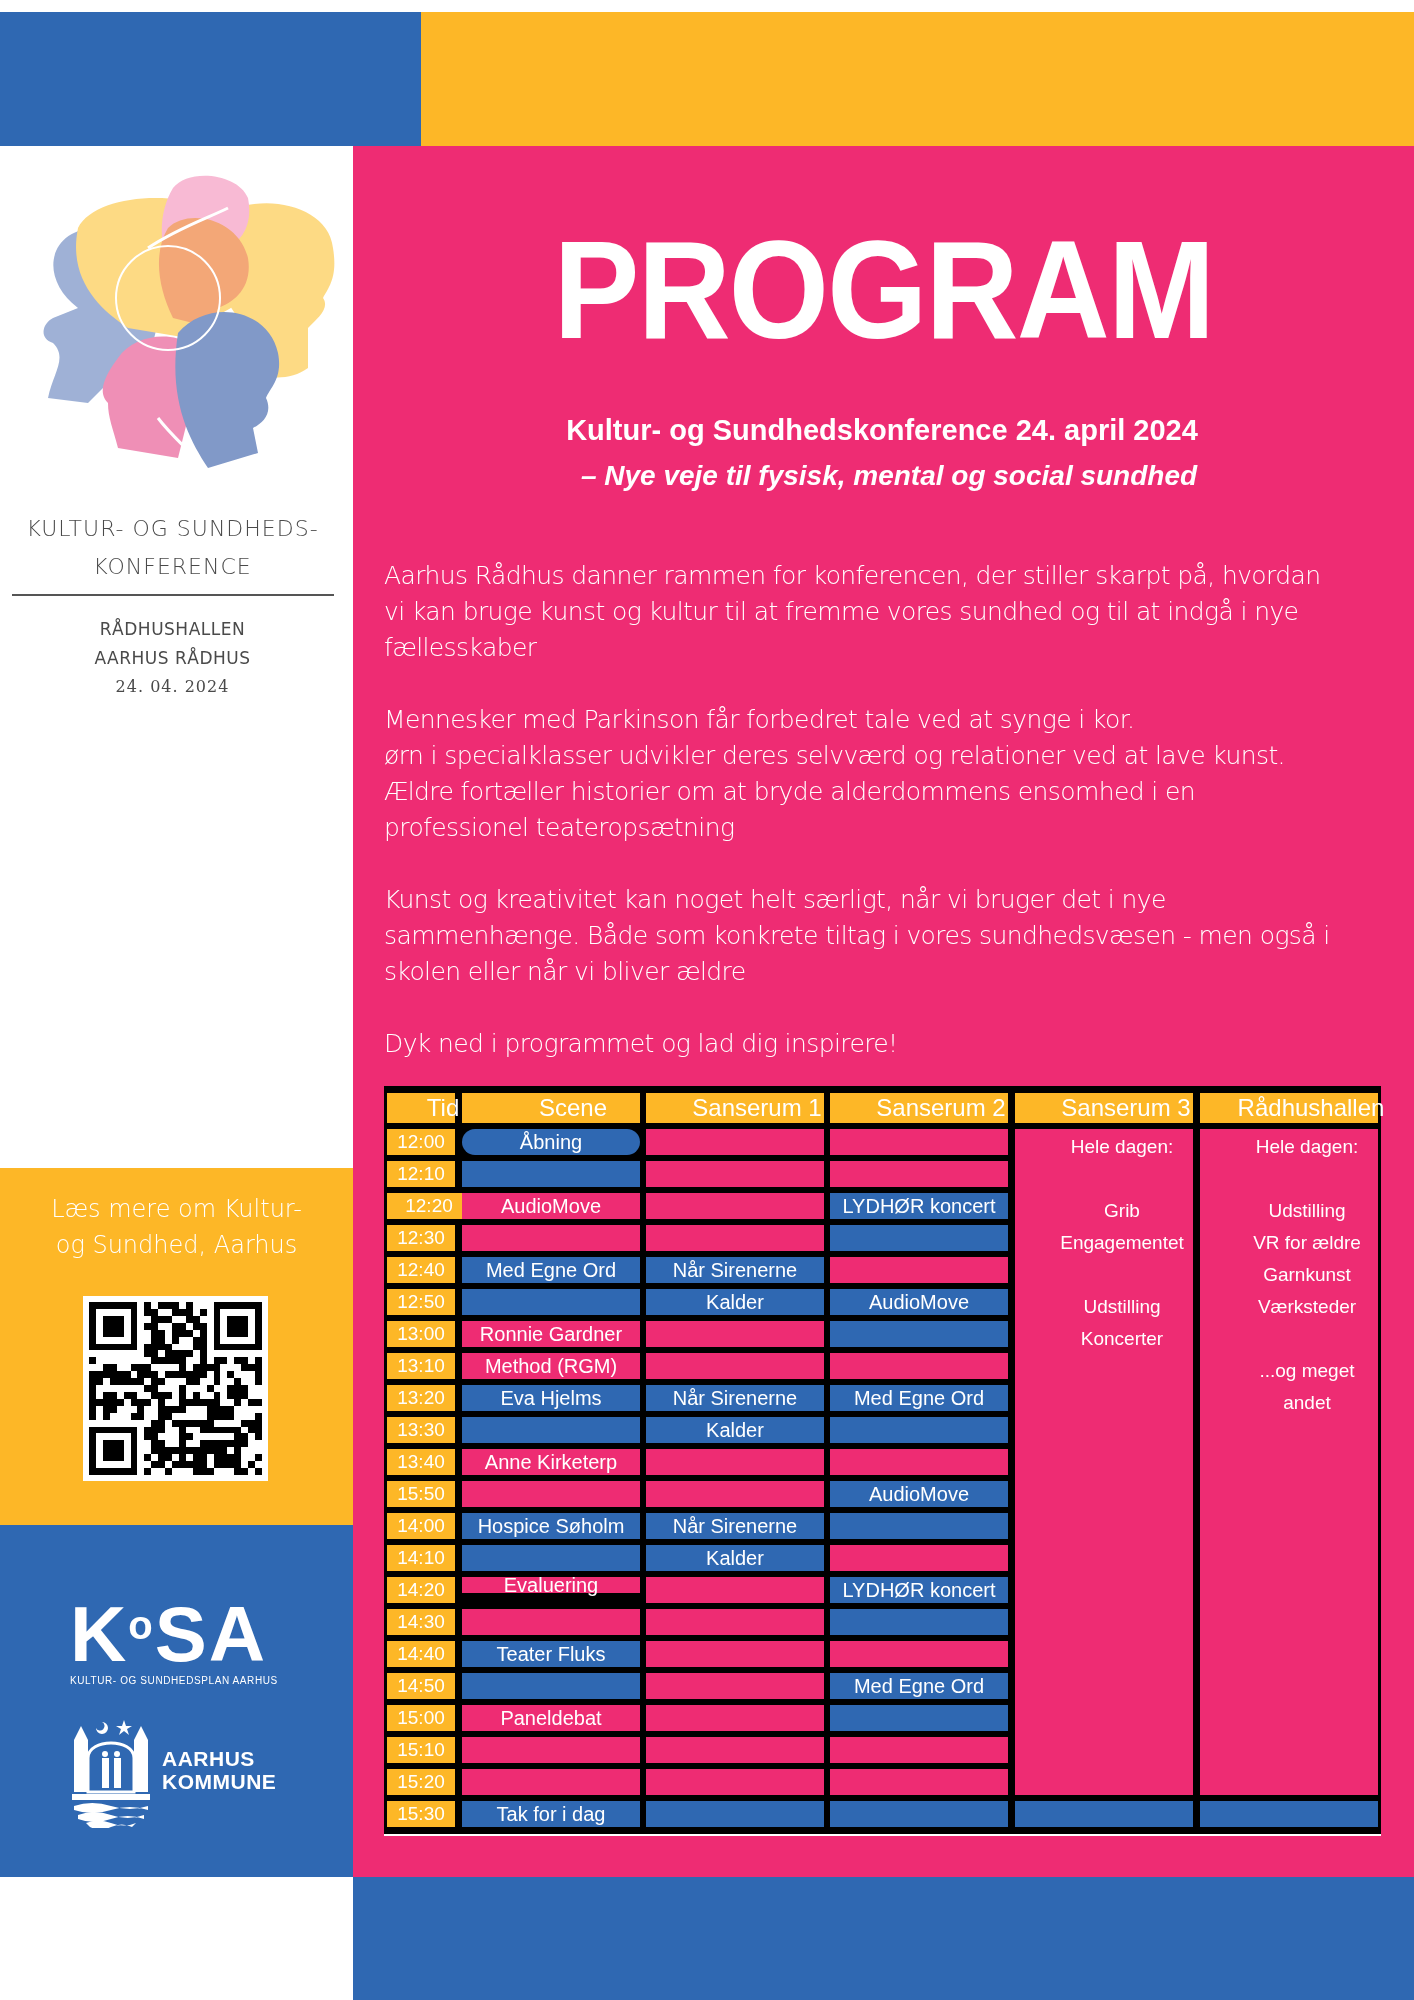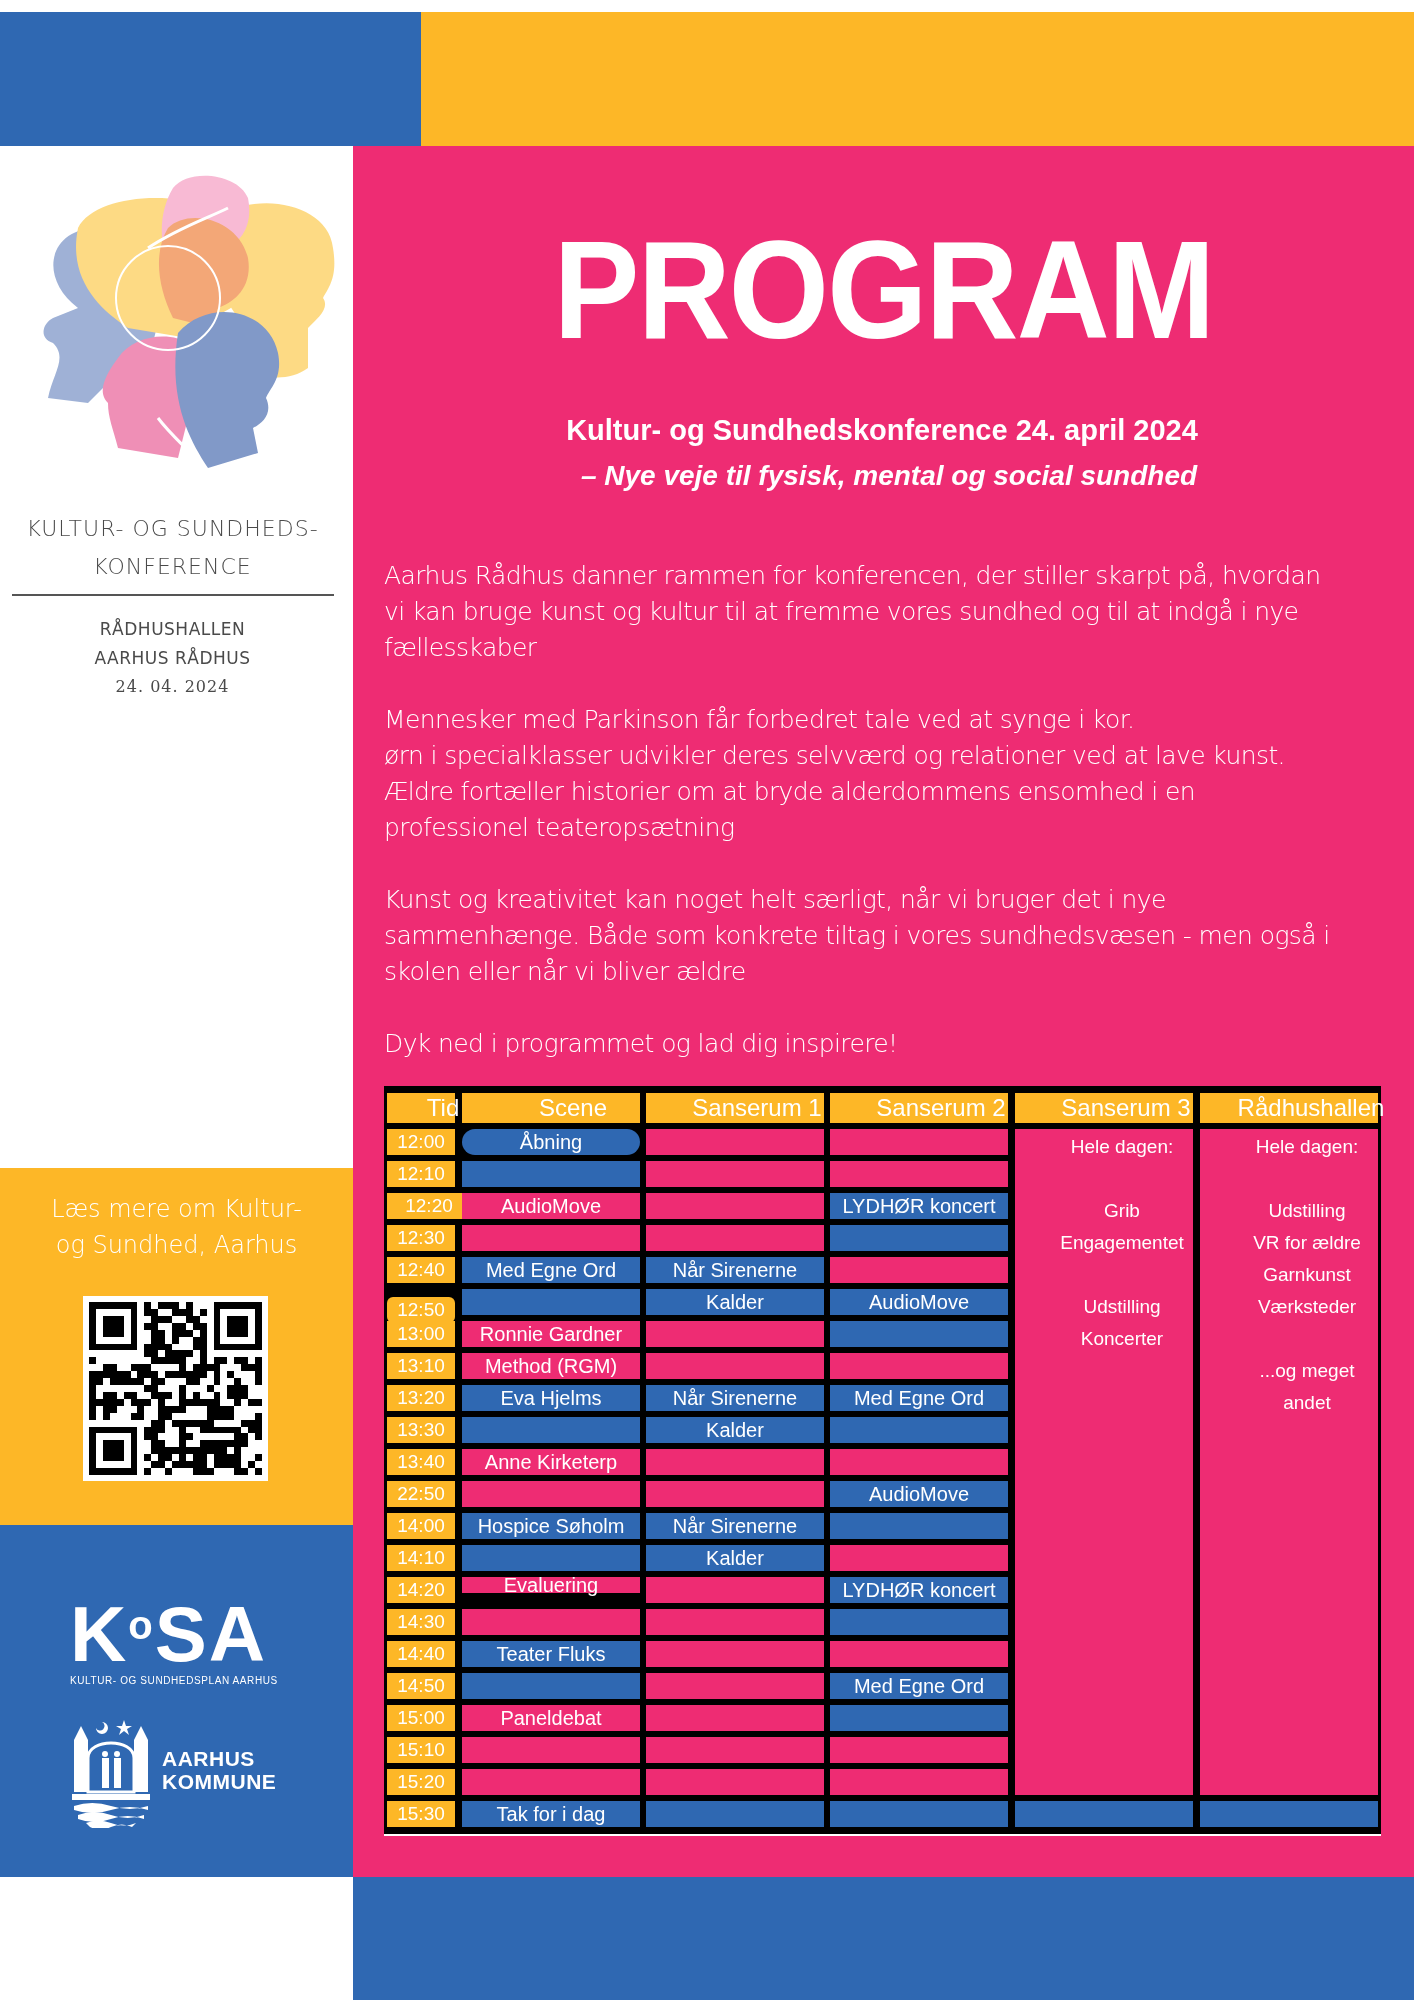--- a/index.html
+++ b/index.html
@@ -442,21 +442,21 @@
     <div class="cell pink" style="left: 262px; top: 107px; width: 178px; height: 26px;"></div>
     <div class="cell blue" style="left: 446px; top: 107px; width: 178px; height: 26px;">LYDHØR koncert</div>
     <div class="cell tid" style="left: 3px; top: 139px; width: 68px; height: 26px;">12:30</div>
     <div class="cell pink" style="left: 78px; top: 139px; width: 178px; height: 26px;"></div>
     <div class="cell pink" style="left: 262px; top: 139px; width: 178px; height: 26px;"></div>
     <div class="cell blue" style="left: 446px; top: 139px; width: 178px; height: 26px;"></div>
     <div class="cell tid" style="left: 3px; top: 171px; width: 68px; height: 26px;">12:40</div>
     <div class="cell blue" style="left: 78px; top: 171px; width: 178px; height: 26px;">Med Egne Ord</div>
     <div class="cell blue" style="left: 262px; top: 171px; width: 178px; height: 26px;">Når Sirenerne</div>
     <div class="cell pink" style="left: 446px; top: 171px; width: 178px; height: 26px;"></div>
-    <div class="cell tid" style="left: 3px; top: 211px; width: 68px; height: 26px; border-radius: 6px;">12:50</div>
+    <div class="cell tid" style="left: 3px; top: 203px; width: 68px; height: 26px;">12:50</div>
     <div class="cell blue" style="left: 78px; top: 203px; width: 178px; height: 26px;"></div>
     <div class="cell blue" style="left: 262px; top: 203px; width: 178px; height: 26px;">Kalder</div>
     <div class="cell blue" style="left: 446px; top: 203px; width: 178px; height: 26px;">AudioMove</div>
     <div class="cell tid" style="left: 3px; top: 235px; width: 68px; height: 26px;">13:00</div>
     <div class="cell pink" style="left: 78px; top: 235px; width: 178px; height: 26px;">Ronnie Gardner</div>
     <div class="cell pink" style="left: 262px; top: 235px; width: 178px; height: 26px;"></div>
     <div class="cell blue" style="left: 446px; top: 235px; width: 178px; height: 26px;"></div>
     <div class="cell tid" style="left: 3px; top: 267px; width: 68px; height: 26px;">13:10</div>
     <div class="cell pink" style="left: 78px; top: 267px; width: 178px; height: 26px;">Method (RGM)</div>
     <div class="cell pink" style="left: 262px; top: 267px; width: 178px; height: 26px;"></div>
@@ -466,21 +466,21 @@
     <div class="cell blue" style="left: 262px; top: 299px; width: 178px; height: 26px;">Når Sirenerne</div>
     <div class="cell blue" style="left: 446px; top: 299px; width: 178px; height: 26px;">Med Egne Ord</div>
     <div class="cell tid" style="left: 3px; top: 331px; width: 68px; height: 26px;">13:30</div>
     <div class="cell blue" style="left: 78px; top: 331px; width: 178px; height: 26px;"></div>
     <div class="cell blue" style="left: 262px; top: 331px; width: 178px; height: 26px;">Kalder</div>
     <div class="cell blue" style="left: 446px; top: 331px; width: 178px; height: 26px;"></div>
     <div class="cell tid" style="left: 3px; top: 363px; width: 68px; height: 26px;">13:40</div>
     <div class="cell pink" style="left: 78px; top: 363px; width: 178px; height: 26px;">Anne Kirketerp</div>
     <div class="cell pink" style="left: 262px; top: 363px; width: 178px; height: 26px;"></div>
     <div class="cell pink" style="left: 446px; top: 363px; width: 178px; height: 26px;"></div>
-    <div class="cell tid" style="left: 3px; top: 395px; width: 68px; height: 26px;">22:50</div>
+    <div class="cell tid" style="left: 3px; top: 395px; width: 68px; height: 26px;">15:50</div>
     <div class="cell pink" style="left: 78px; top: 395px; width: 178px; height: 26px;"></div>
     <div class="cell pink" style="left: 262px; top: 395px; width: 178px; height: 26px;"></div>
     <div class="cell blue" style="left: 446px; top: 395px; width: 178px; height: 26px;">AudioMove</div>
     <div class="cell tid" style="left: 3px; top: 427px; width: 68px; height: 26px;">14:00</div>
     <div class="cell blue" style="left: 78px; top: 427px; width: 178px; height: 26px;">Hospice Søholm</div>
     <div class="cell blue" style="left: 262px; top: 427px; width: 178px; height: 26px;">Når Sirenerne</div>
     <div class="cell blue" style="left: 446px; top: 427px; width: 178px; height: 26px;"></div>
     <div class="cell tid" style="left: 3px; top: 459px; width: 68px; height: 26px;">14:10</div>
     <div class="cell blue" style="left: 78px; top: 459px; width: 178px; height: 26px;"></div>
     <div class="cell blue" style="left: 262px; top: 459px; width: 178px; height: 26px;">Kalder</div>

